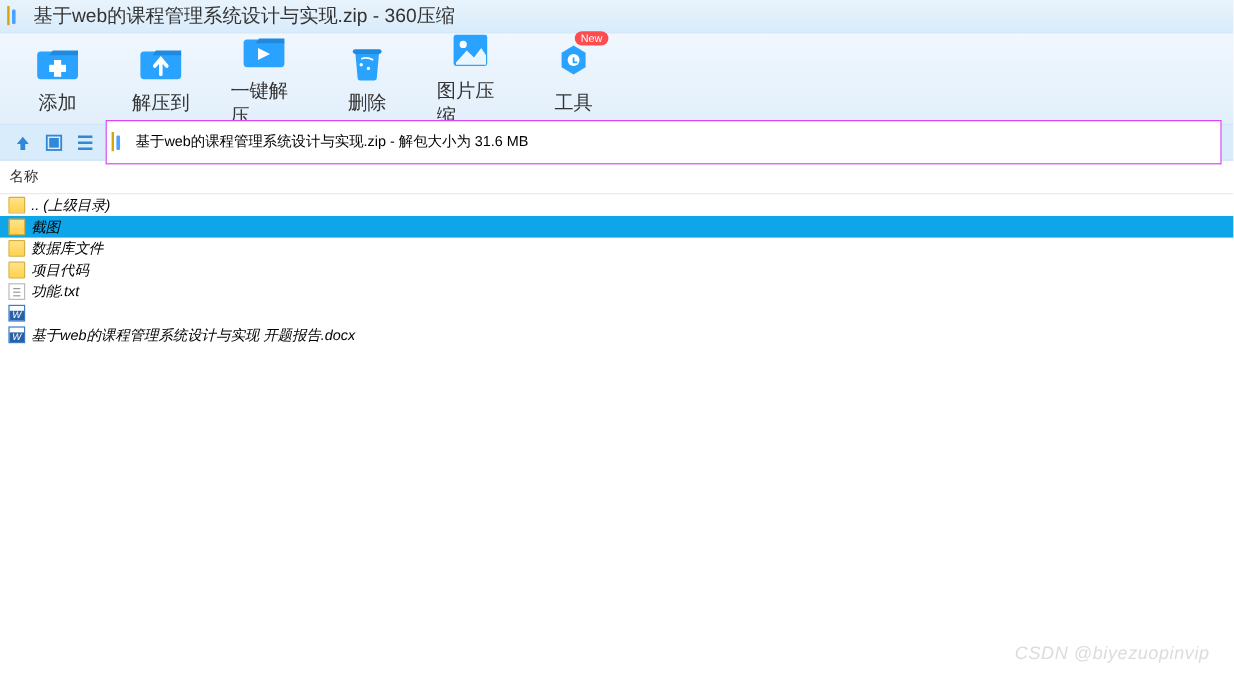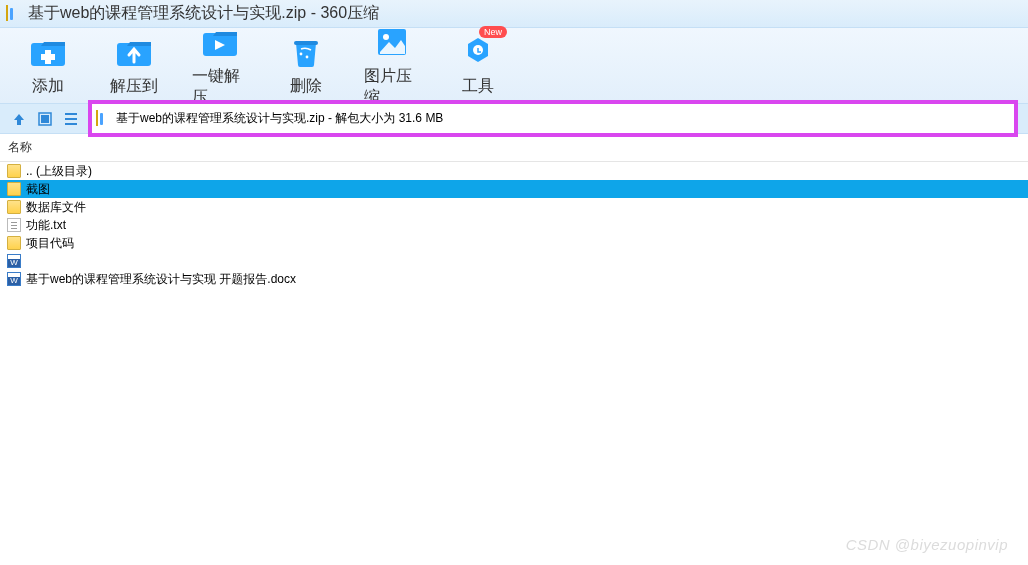--- a/index.html
+++ b/index.html
@@ -10,28 +10,28 @@
     .titlebar-text { font-size: 16px; color: #333; }
     
     .toolbar { height: 76px; background: linear-gradient(#f0f7fe, #e2effb); display: flex; align-items: center; padding: 0 20px; gap: 30px; border-bottom: 1px solid #c5dff5; }
     .tool { display: flex; flex-direction: column; align-items: center; cursor: pointer; width: 56px; }
     .tool-icon { width: 38px; height: 36px; display: flex; align-items: center; justify-content: center; position: relative; }
     .tool-label { font-size: 16px; color: #333; margin-top: 6px; }
     .badge { position: absolute; top: -8px; right: -10px; background: #ff4d4f; color: #fff; font-size: 9px; padding: 1px 5px; border-radius: 7px; }
     
     .pathbar { height: 30px; background: #d9ecfb; display: flex; align-items: center; padding: 0 10px; gap: 8px; border-bottom: 1px solid #c5dff5; }
     .nav-icon { width: 18px; height: 18px; display: flex; align-items: center; justify-content: center; cursor: pointer; }
-    .path-box { flex: 1; background: #fff; border: 4px solid #d946ef; height: 37px; display: flex; align-items: center; padding: 0 4px; }
+    .path-box { flex: 1; background: #fff; border: 1px solid #d946ef; height: 37px; display: flex; align-items: center; padding: 0 4px; }
     .path-icon { width: 16px; height: 16px; margin-right: 4px; }
     .path-text { font-size: 12px; color: #000; }
     
     .header-row { height: 28px; background: #fff; border-bottom: 1px solid #e5e5e5; display: flex; align-items: center; padding: 0 8px; }
     .header-label { font-size: 12px; color: #333; }
     
-    .file-list { background: #fff; }
+    .file-list { background: #fff; font-style: italic; }
     .file-row { height: 18px; display: flex; align-items: center; padding: 0 6px; cursor: pointer; }
     .file-row.selected { background: #0ea5e9; }
     .file-icon { width: 16px; height: 16px; margin-right: 4px; display: flex; align-items: center; justify-content: center; }
     .file-name { font-size: 12px; color: #000; }
     
     .watermark { position: absolute; bottom: 12px; right: 20px; color: #dcdcdc; font-size: 15px; font-style: italic; letter-spacing: 0.5px; }
     
     
     .zip-ico { background: linear-gradient(#ffd966, #ffcc33); border: 1px solid #d4a50f; }
     .zip-ico::after { content: ""; position: absolute; left: 3px; top: 2px; width: 3px; height: 12px; background: #4aa3ff; border-radius: 1px; }
@@ -162,29 +162,29 @@
       <span class="file-name">截图</span>
     </div>
     <div class="file-row">
       <span class="file-icon">
         <span class="ico-base fld-ico"></span>
       </span>
       <span class="file-name">数据库文件</span>
     </div>
     <div class="file-row">
       <span class="file-icon">
+        <span class="ico-base fld-ico"></span>
+      </span>
+      <span class="file-name">项目代码</span>
+    </div>
+    <div class="file-row">
+      <span class="file-icon">
         <span class="ico-base txt-ico"></span>
       </span>
       <span class="file-name">功能.txt</span>
-    </div>
-    <div class="file-row">
-      <span class="file-icon">
-        <span class="ico-base fld-ico"></span>
-      </span>
-      <span class="file-name">项目代码</span>
     </div>
     <div class="file-row">
       <span class="file-icon">
         <span class="ico-base doc-ico"></span>
       </span>
     </div>
     <div class="file-row">
       <span class="file-icon">
         <span class="ico-base doc-ico"></span>
       </span>

